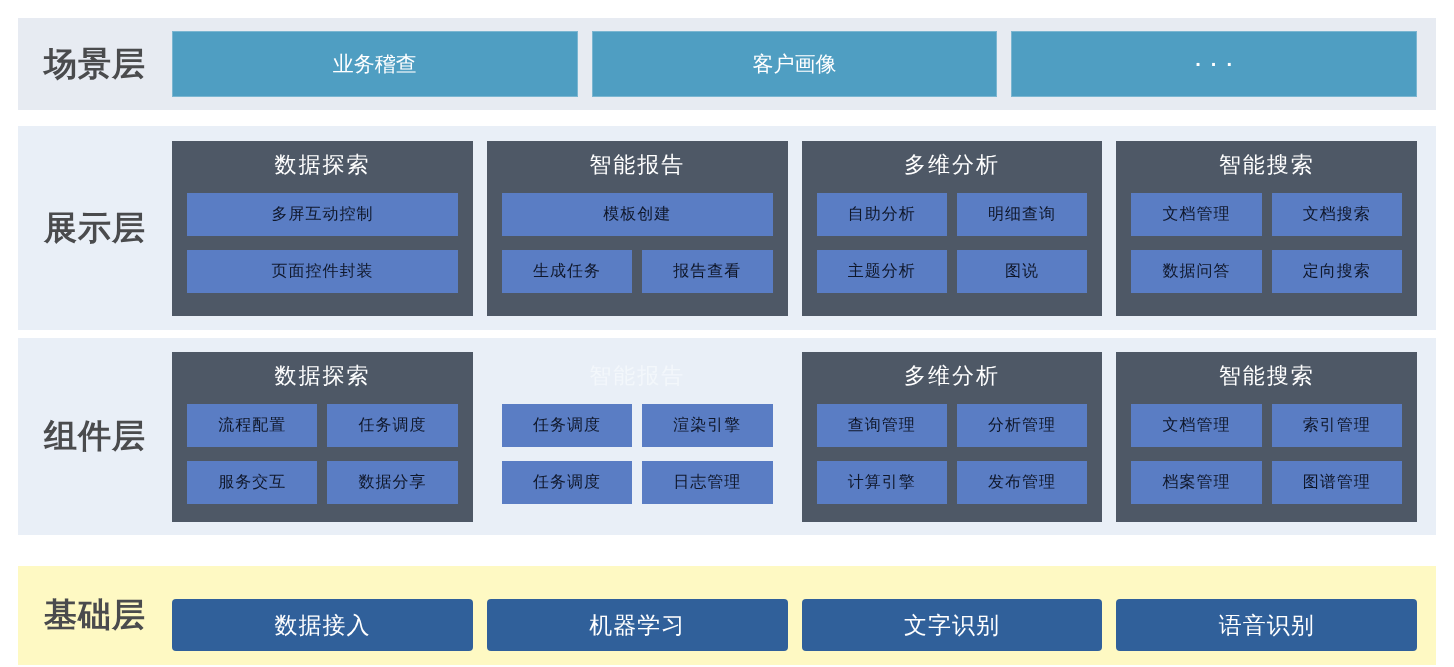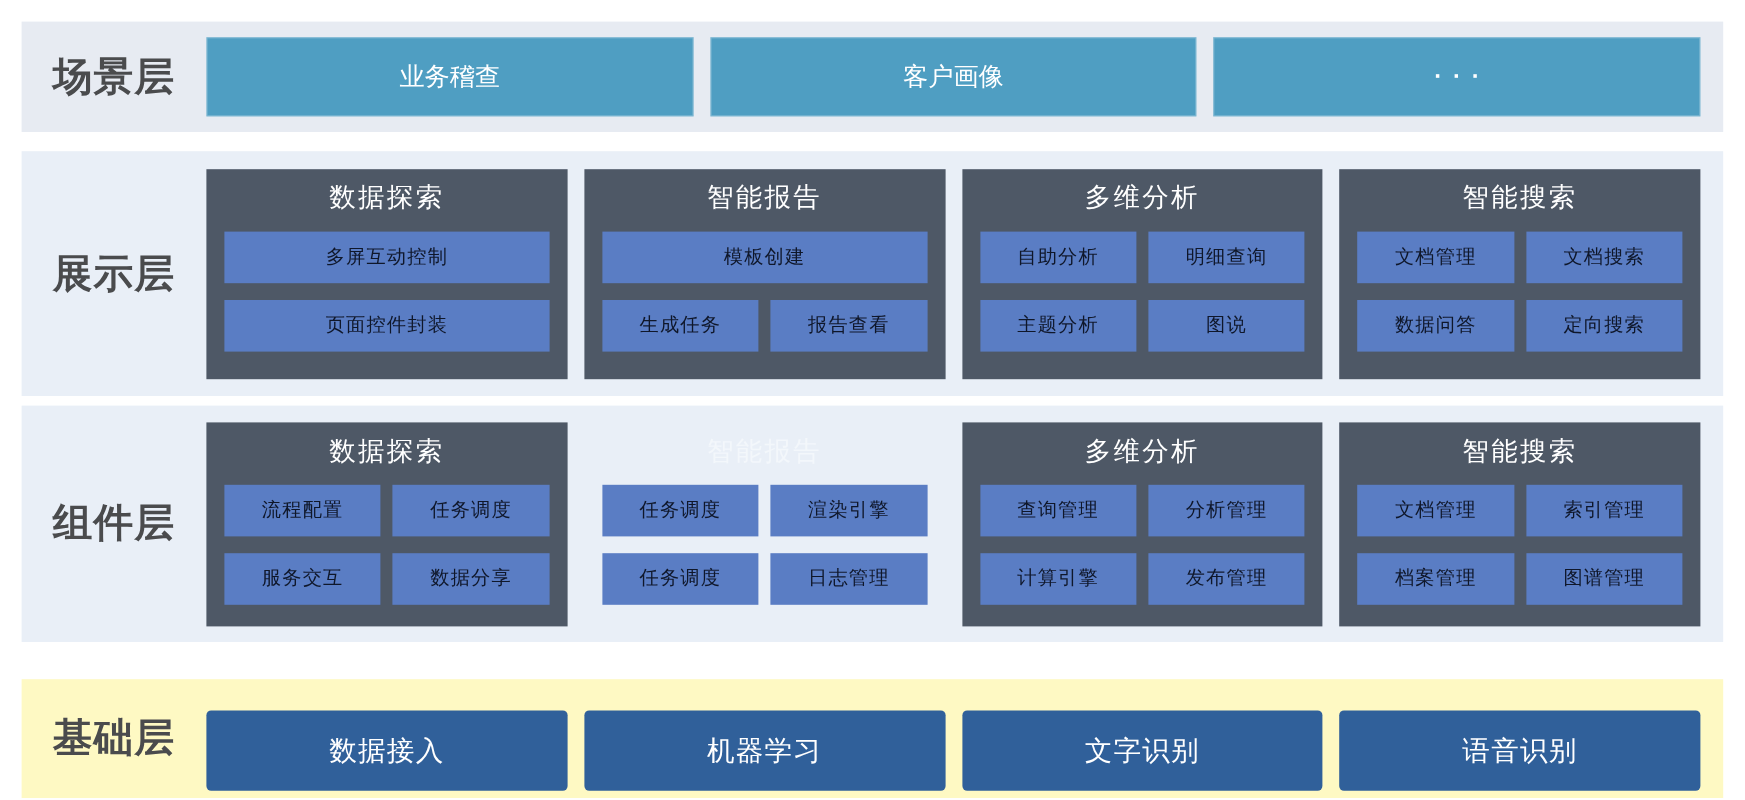--- a/index.html
+++ b/index.html
@@ -42,21 +42,21 @@
   .group.ghost .group-title { color:#f3f7fb; }
   .irow { display:flex; gap:10px; margin-bottom:14px; }
   .item {
     flex:1; height:43px; background:#5a7dc4; color:#0f172a;
     display:flex; align-items:center; justify-content:center;
     font-family:"Liberation Serif", serif; font-size:16px; letter-spacing:1px;
   }
 
   
   .base-btn {
-    height:67px; background:#30609a; color:#ffffff; border-radius:4px;
+    height:52px; background:#30609a; color:#ffffff; border-radius:4px;
     display:flex; align-items:center; justify-content:center;
     font-family:Liberation Serif, serif; font-size:23px; letter-spacing:1px;margin-top:19px;
   }
 </style>
 </head>
 <body>
 
 <div class="page">
 
   <section class="band band-scene">

